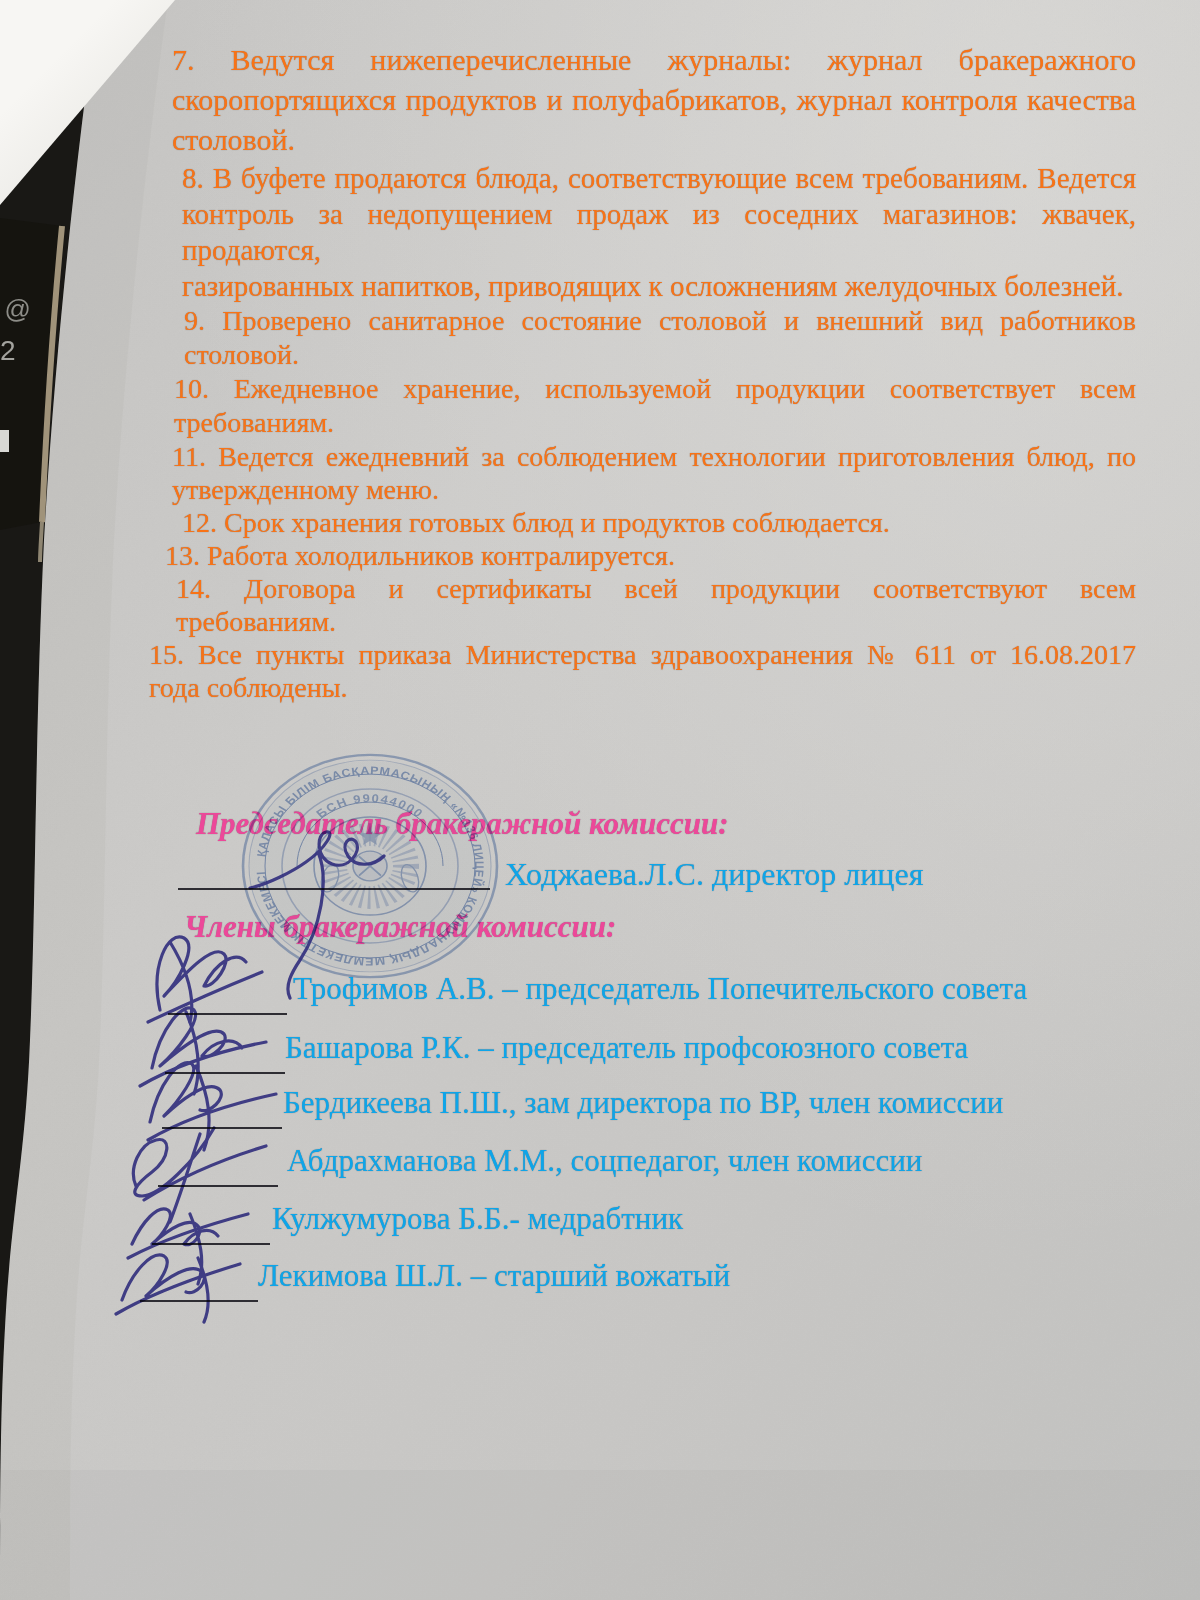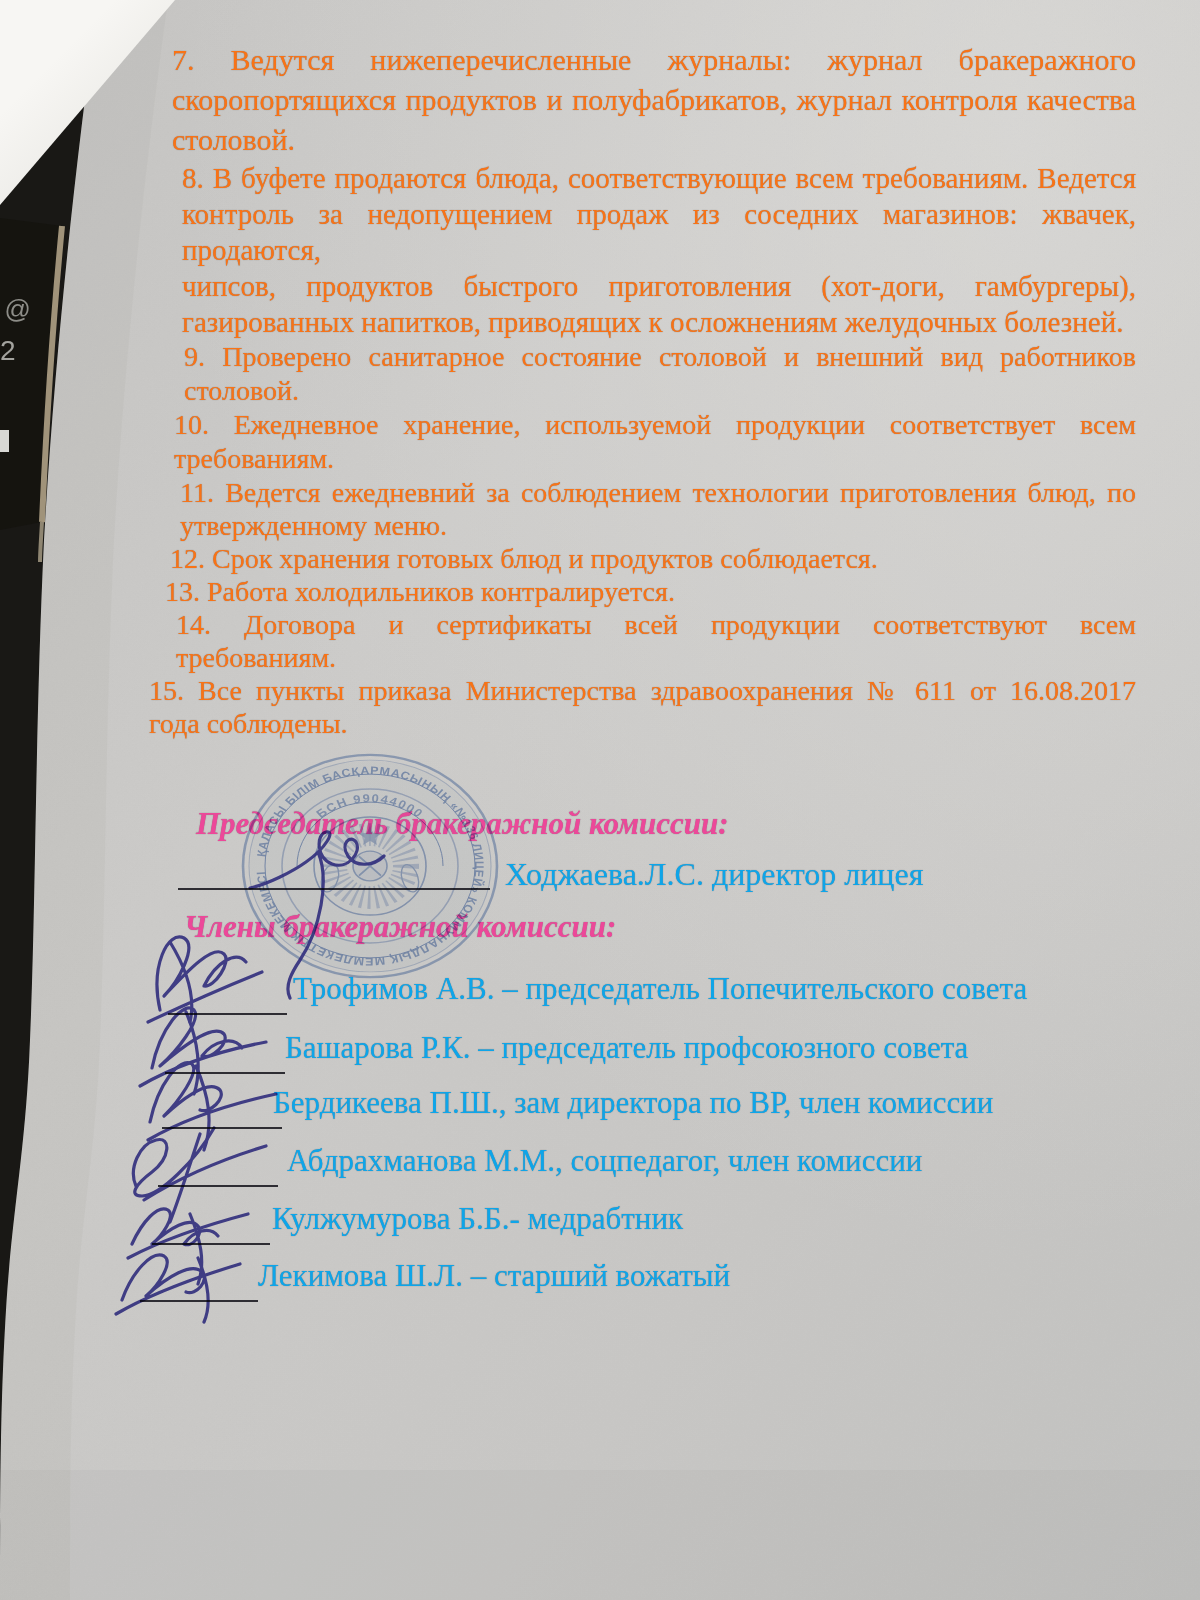--- a/index.html
+++ b/index.html
@@ -77,36 +77,35 @@
 
   <div id="doc-items">
       <div class="item" style="margin-left: 32px; line-height: 40px; font-size: 30px;">
         <div class="line j">7. Ведутся нижеперечисленные журналы: журнал бракеражного</div>
         <div class="line j">скоропортящихся продуктов и полуфабрикатов, журнал контроля качества</div>
         <div class="line l">столовой.</div>
       </div>
       <div class="item" style="margin-left: 42px; line-height: 36px; font-size: 29px;">
         <div class="line j">8. В буфете продаются блюда, соответствующие всем требованиям. Ведется</div>
         <div class="line j">контроль за недопущением продаж из соседних магазинов: жвачек, продаются,</div>
-        <div class="line j">чипсов, продуктов быстрого приготовления (хот-доги, гамбургеры),</div>
         <div class="line l">газированных напитков, приводящих к осложнениям желудочных болезней.</div>
       </div>
       <div class="item" style="margin-left: 44px; line-height: 34px; font-size: 28px;">
         <div class="line j">9. Проверено санитарное состояние столовой и внешний вид работников</div>
         <div class="line l">столовой.</div>
       </div>
       <div class="item" style="margin-left: 34px; line-height: 34px; font-size: 28px;">
         <div class="line j">10. Ежедневное хранение, используемой продукции соответствует всем</div>
         <div class="line l">требованиям.</div>
       </div>
-      <div class="item" style="margin-left: 40px; line-height: 33px; font-size: 28px;">
+      <div class="item" style="margin-left: 32px; line-height: 33px; font-size: 28px;">
         <div class="line j">11. Ведется ежедневний за соблюдением технологии приготовления блюд, по</div>
         <div class="line l">утвержденному меню.</div>
       </div>
-      <div class="item" style="margin-left: 30px; line-height: 33px; font-size: 28px;">
+      <div class="item" style="margin-left: 42px; line-height: 33px; font-size: 28px;">
         <div class="line l">12. Срок хранения готовых блюд и продуктов соблюдается.</div>
       </div>
       <div class="item" style="margin-left: 25px; line-height: 33px; font-size: 28px;">
         <div class="line l">13. Работа холодильников контралируется.</div>
       </div>
       <div class="item" style="margin-left: 36px; line-height: 33px; font-size: 28px;">
         <div class="line j">14. Договора и сертификаты всей продукции соответствуют всем</div>
         <div class="line l">требованиям.</div>
       </div>
       <div class="item" style="margin-left: 9px; line-height: 33px; font-size: 28px;">
@@ -118,21 +117,21 @@
   <div class="sig-heading" style="left:196px;top:806px;">Председатель бракеражной комиссии:</div>
   <div class="sig-line" style="left:178px;top:888px;width:312px;"></div>
   <div class="sig-name" style="left:505px;top:856px;font-size:32px;">Ходжаева.Л.С. директор лицея</div>
   <div class="sig-heading" style="left:184px;top:909px;">Члены бракеражной комиссии:</div>
   <div id="members">
       <div class="sig-line" style="left: 168px; top: 1013px; width: 119px;"></div>
       <div class="sig-name" style="left: 293px; top: 971px;">Трофимов А.В. – председатель Попечительского совета</div>
       <div class="sig-line" style="left: 165px; top: 1072px; width: 120px;"></div>
       <div class="sig-name" style="left: 285px; top: 1030px;">Башарова Р.К. – председатель профсоюзного совета</div>
       <div class="sig-line" style="left: 162px; top: 1127px; width: 120px;"></div>
-      <div class="sig-name" style="left: 273px; top: 1085px;">Бердикеева П.Ш., зам директора по ВР, член комиссии</div>
+      <div class="sig-name" style="left: 283px; top: 1085px;">Бердикеева П.Ш., зам директора по ВР, член комиссии</div>
       <div class="sig-line" style="left: 158px; top: 1185px; width: 120px;"></div>
       <div class="sig-name" style="left: 287px; top: 1143px;">Абдрахманова М.М., соцпедагог, член комиссии</div>
       <div class="sig-line" style="left: 152px; top: 1243px; width: 118px;"></div>
       <div class="sig-name" style="left: 272px; top: 1201px;">Кулжумурова Б.Б.- медрабтник</div>
       <div class="sig-line" style="left: 140px; top: 1300px; width: 118px;"></div>
       <div class="sig-name" style="left: 258px; top: 1258px;">Лекимова Ш.Л. – старший вожатый</div>
     </div>
 
   <svg id="overlay-svg" viewBox="0 0 1200 1600" style="mix-blend-mode:multiply;">
 

